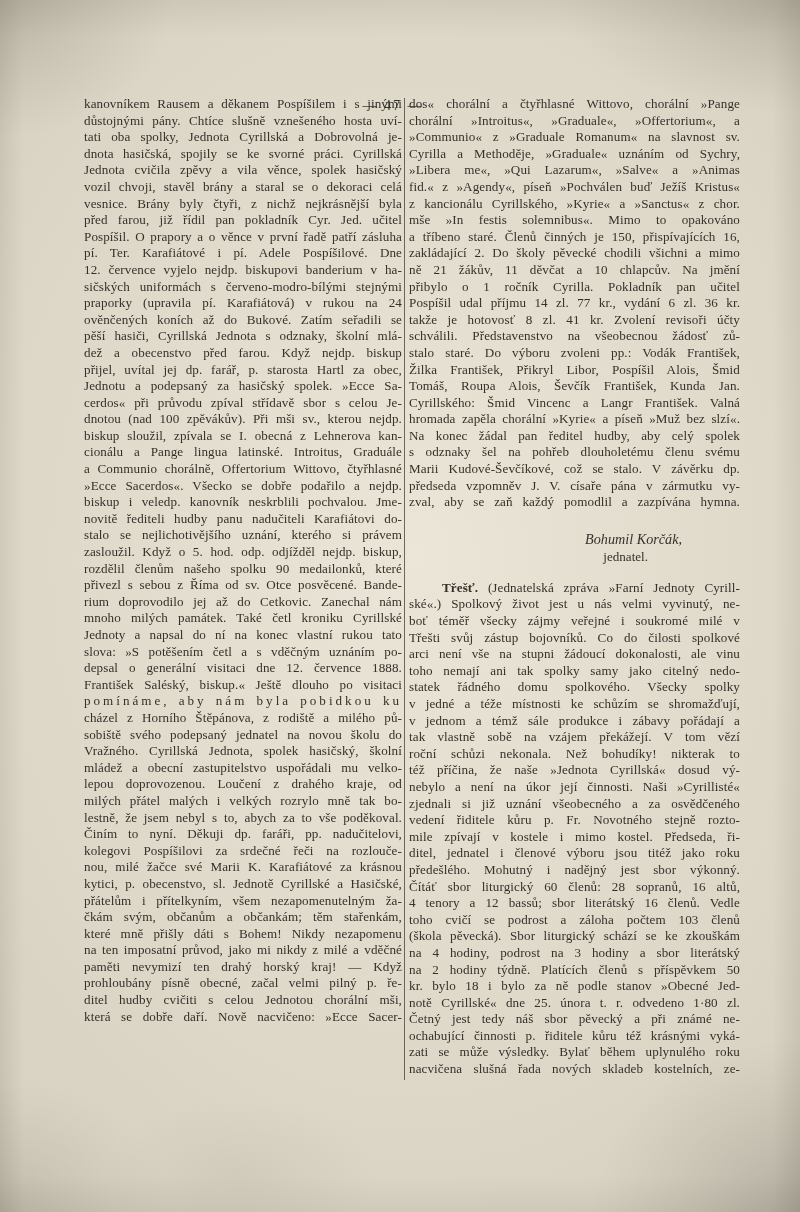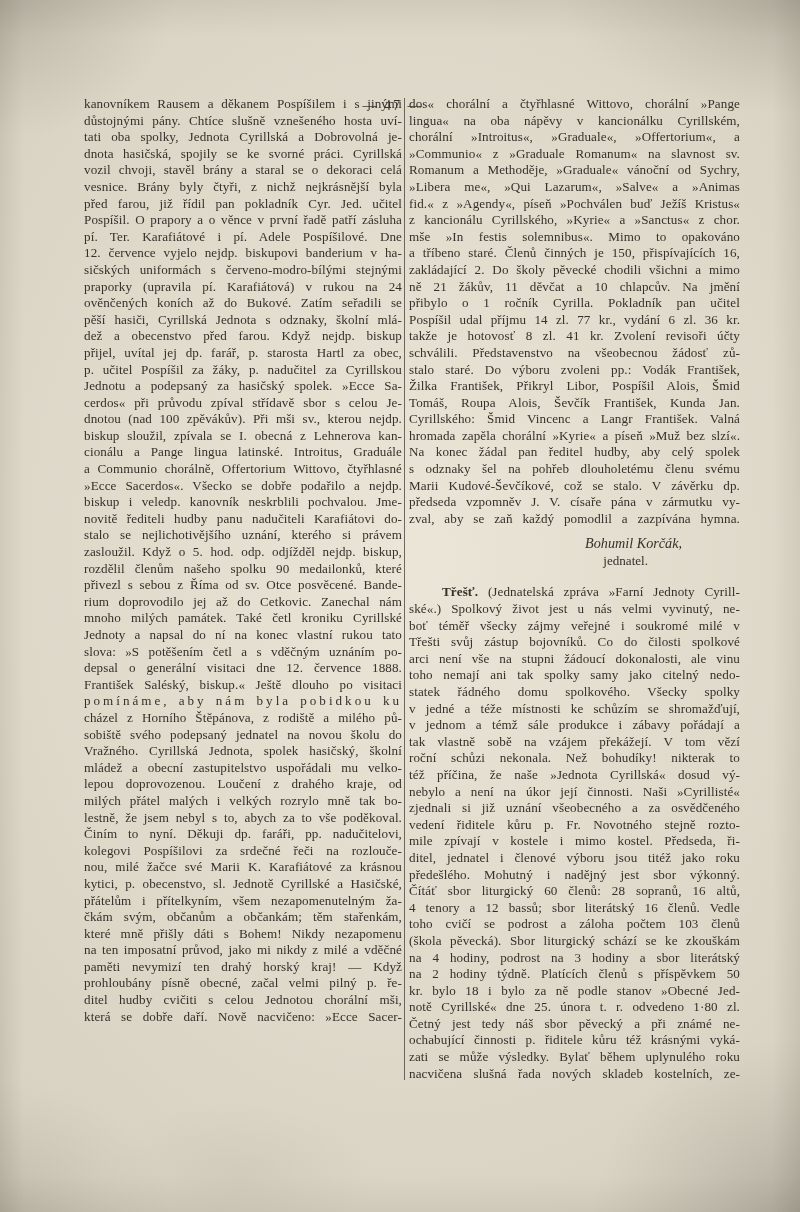--- a/index.html
+++ b/index.html
@@ -33,50 +33,50 @@
   }
   #left-col{left:84px;top:96px;width:318px;}
   #right-col-wrap{left:409px;top:96px;width:331px;}
   .divider{
     position:absolute;left:404px;top:98px;width:1px;height:982px;
     background:rgba(66,60,49,.75);
   }
   .sp{letter-spacing:3px;}
   .b{font-weight:bold;margin-left:11px;}
   .ind{text-indent:22px;}
-  .signature{margin:8px 0 15px 0;}
+  .signature{margin:20px 0 15px 0;}
   .sig-name{font-style:italic;font-size:14.2px;line-height:17px;text-align:right;padding-right:58px;}
   .sig-role{font-size:13.1px;line-height:17px;text-align:right;padding-right:92px;}
 </style>
 </head>
 <body>
 
 <div class="page" style="--ink: #34312b; background-color: rgb(214, 209, 193);">
   <div class="page-number">— 47 —</div>
 
   <div class="divider"></div>
 
   <div id="left-col" class="col">
       <div class="tl"><span>kanovníkem Rausem a děkanem Pospíšilem i s jinými</span></div>
       <div class="tl"><span>důstojnými pány. Chtíce slušně vznešeného hosta uví-</span></div>
       <div class="tl"><span>tati oba spolky, Jednota Cyrillská a Dobrovolná je-</span></div>
       <div class="tl"><span>dnota hasičská, spojily se ke svorné práci. Cyrillská</span></div>
+      <div class="tl"><span>Jednota cvičila zpěvy a vila věnce, spolek hasičský</span></div>
       <div class="tl"><span>vozil chvoji, stavěl brány a staral se o dekoraci celá</span></div>
       <div class="tl"><span>vesnice. Brány byly čtyři, z nichž nejkrásnější byla</span></div>
       <div class="tl"><span>před farou, již řídil pan pokladník Cyr. Jed. učitel</span></div>
       <div class="tl"><span>Pospíšil. O prapory a o věnce v první řadě patří zásluha</span></div>
       <div class="tl"><span>pí. Ter. Karafiátové i pí. Adele Pospíšilové. Dne</span></div>
       <div class="tl"><span>12. července vyjelo nejdp. biskupovi banderium v ha-</span></div>
       <div class="tl"><span>sičských uniformách s červeno-modro-bílými stejnými</span></div>
       <div class="tl"><span>praporky (upravila pí. Karafiátová) v rukou na 24</span></div>
       <div class="tl"><span>ověnčených koních až do Bukové. Zatím seřadili se</span></div>
       <div class="tl"><span>pěší hasiči, Cyrillská Jednota s odznaky, školní mlá-</span></div>
       <div class="tl"><span>dež a obecenstvo před farou. Když nejdp. biskup</span></div>
       <div class="tl"><span>přijel, uvítal jej dp. farář, p. starosta Hartl za obec,</span></div>
-      <div class="tl"><span>p. učitel Pospíšil za žáky, p. nadučitel za Cyrillskou</span></div>
       <div class="tl"><span>Jednotu a podepsaný za hasičský spolek. »Ecce Sa-</span></div>
       <div class="tl"><span>cerdos« při průvodu zpíval střídavě sbor s celou Je-</span></div>
       <div class="tl"><span>dnotou (nad 100 zpěvákův). Při mši sv., kterou nejdp.</span></div>
       <div class="tl"><span>biskup sloužil, zpívala se I. obecná z Lehnerova kan-</span></div>
       <div class="tl"><span>cionálu a Pange lingua latinské. Introitus, Graduále</span></div>
       <div class="tl"><span>a Communio chorálně, Offertorium Wittovo, čtyřhlasné</span></div>
       <div class="tl"><span>»Ecce Sacerdos«. Všecko se dobře podařilo a nejdp.</span></div>
       <div class="tl"><span>biskup i veledp. kanovník neskrblili pochvalou. Jme-</span></div>
       <div class="tl"><span>novitě řediteli hudby panu nadučiteli Karafiátovi do-</span></div>
       <div class="tl"><span>stalo se nejlichotivějšího uznání, kterého si právem</span></div>
@@ -107,24 +107,23 @@
       <div class="tl"><span>na ten imposatní průvod, jako mi nikdy z milé a vděčné</span></div>
       <div class="tl"><span>paměti nevymizí ten drahý horský kraj! — Když</span></div>
       <div class="tl"><span>prohloubány písně obecné, začal velmi pilný p. ře-</span></div>
       <div class="tl"><span>ditel hudby cvičiti s celou Jednotou chorální mši,</span></div>
       <div class="tl"><span>která se dobře daří. Nově nacvičeno: »Ecce Sacer-</span></div>
     </div>
 
   <div id="right-col-wrap" class="col">
     <div>
         <div class="tl"><span>dos« chorální a čtyřhlasné Wittovo, chorální »Pange</span></div>
-        <div class="tl"><span>lingua« na oba nápěvy v kancionálku Cyrillském,</span></div>
         <div class="tl"><span>chorální »Introitus«, »Graduale«, »Offertorium«, a</span></div>
         <div class="tl"><span>»Communio« z »Graduale Romanum« na slavnost sv.</span></div>
-        <div class="tl"><span>Romanum a Methoděje, »Graduale« vánoční od Sychry,</span></div>
+        <div class="tl"><span>Cyrilla a Methoděje, »Graduale« uznáním od Sychry,</span></div>
         <div class="tl"><span>»Libera me«, »Qui Lazarum«, »Salve« a »Animas</span></div>
         <div class="tl"><span>fid.« z »Agendy«, píseň »Pochválen buď Ježíš Kristus«</span></div>
         <div class="tl"><span>z kancionálu Cyrillského, »Kyrie« a »Sanctus« z chor.</span></div>
         <div class="tl"><span>mše »In festis solemnibus«. Mimo to opakováno</span></div>
         <div class="tl"><span>a tříbeno staré. Členů činných je 150, přispívajících 16,</span></div>
         <div class="tl"><span>zakládající 2. Do školy pěvecké chodili všichni a mimo</span></div>
         <div class="tl"><span>ně 21 žákův, 11 děvčat a 10 chlapcův. Na jmění</span></div>
         <div class="tl"><span>přibylo o 1 ročník Cyrilla. Pokladník pan učitel</span></div>
         <div class="tl"><span>Pospíšil udal příjmu 14 zl. 77 kr., vydání 6 zl. 36 kr.</span></div>
         <div class="tl"><span>takže je hotovosť 8 zl. 41 kr. Zvolení revisoři účty</span></div>

